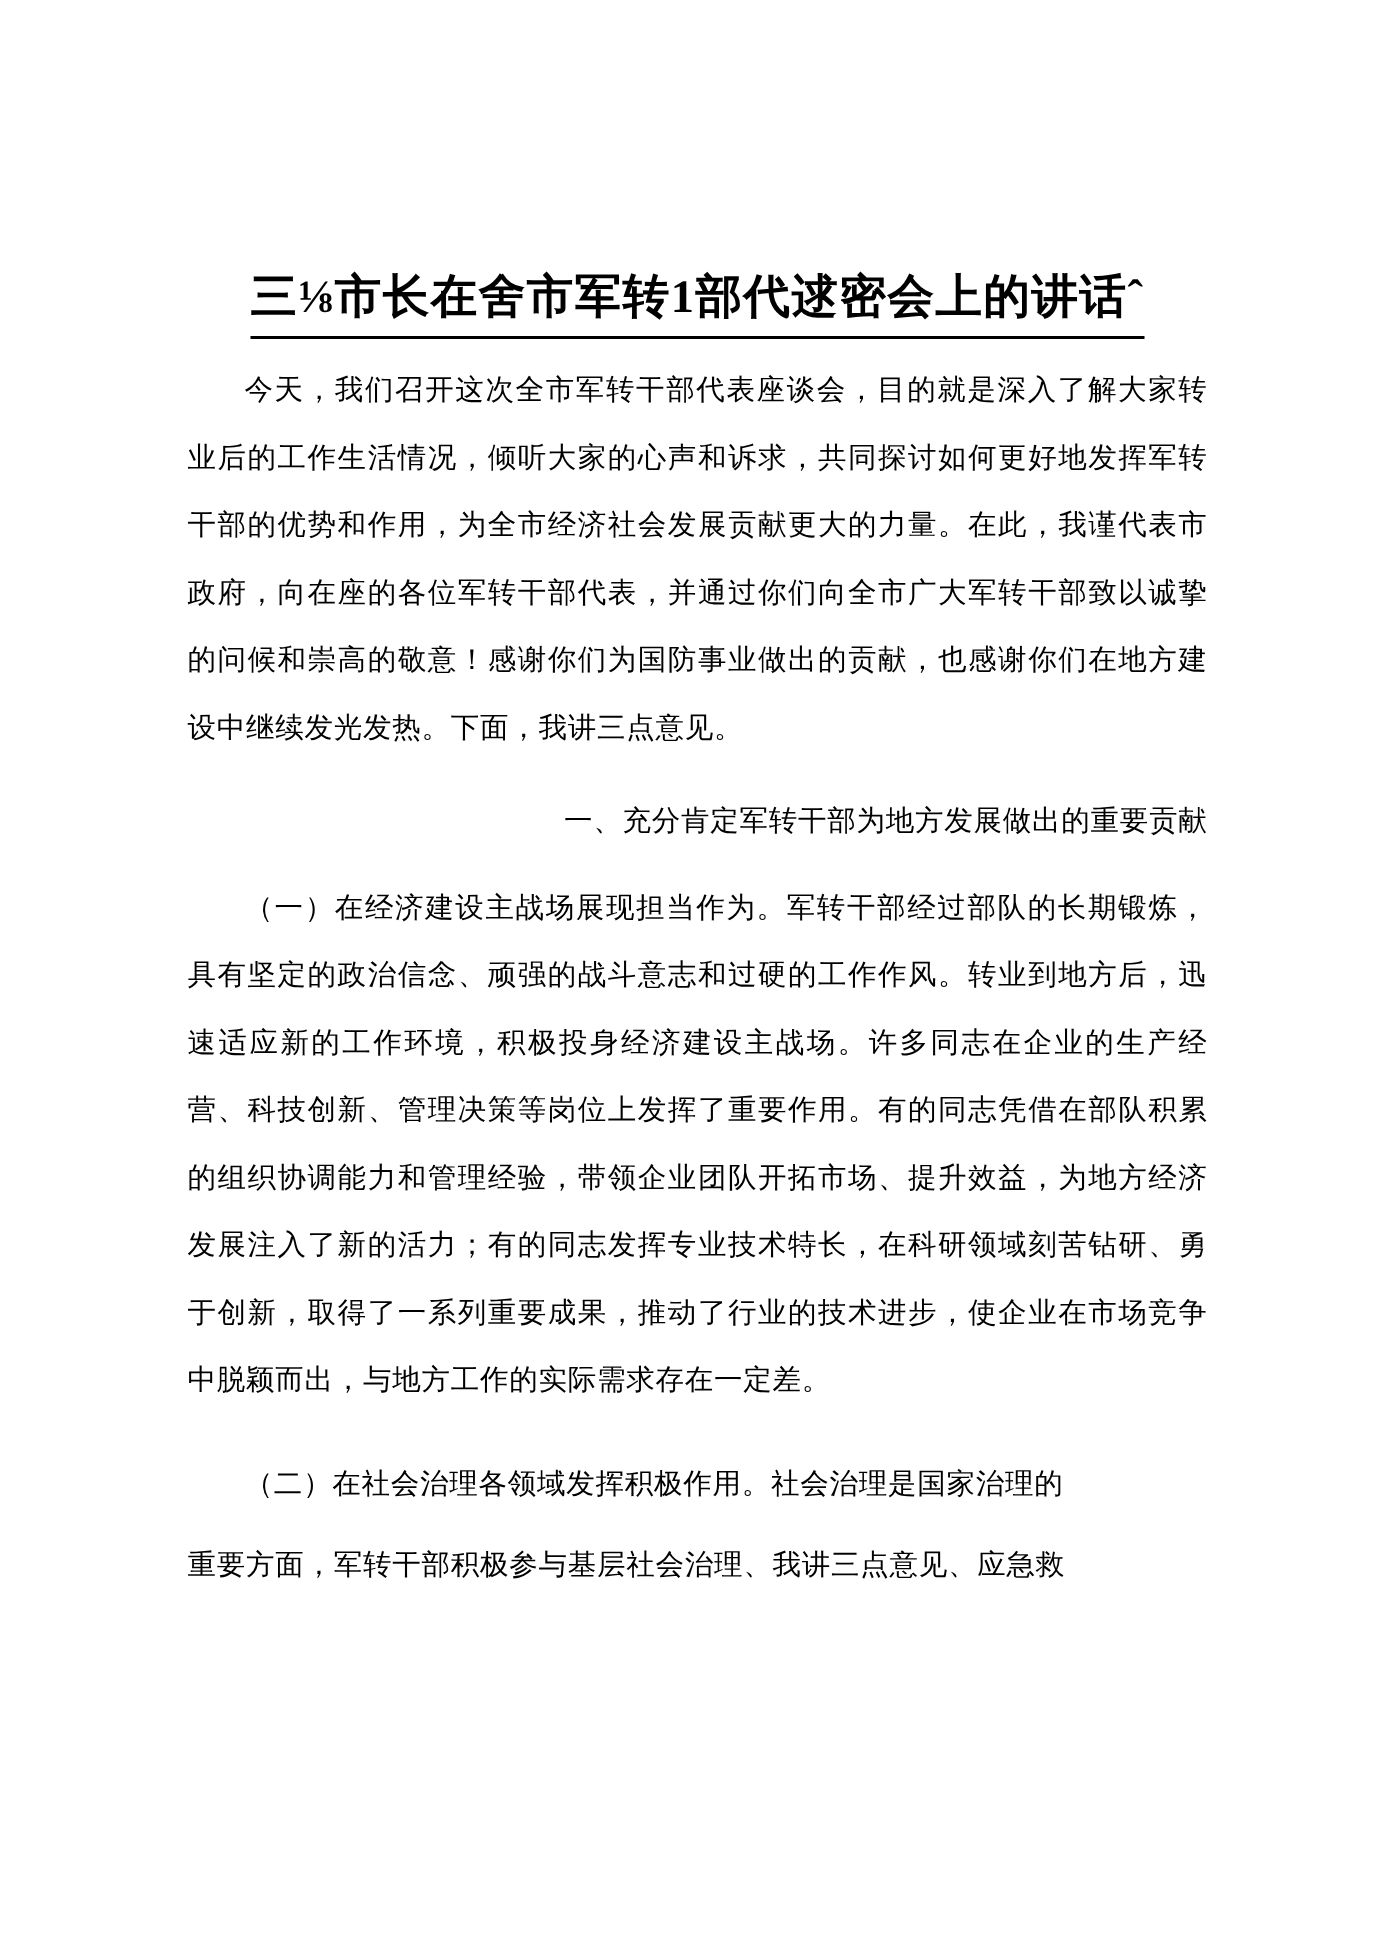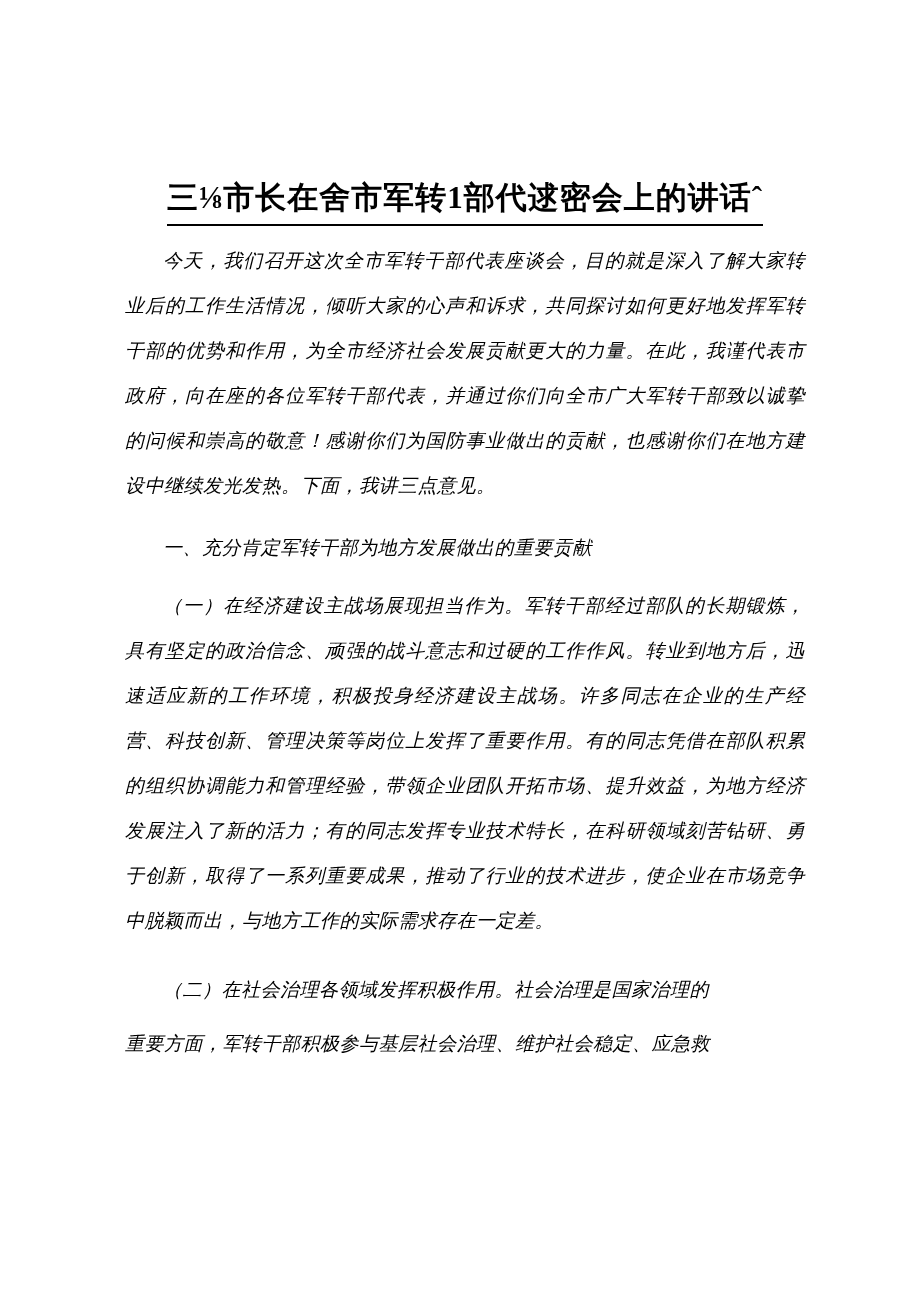--- a/index.html
+++ b/index.html
@@ -32,26 +32,25 @@
     border-bottom: 2px solid var(--ink, #000000);
     padding-bottom: 2px;
   }
   .para {
     margin: 0;
     font-size: 19px;
     line-height: 45px;
     text-align: justify;
     text-indent: 2em;
     letter-spacing: 0.5px;
-    font-style: italic;
   }
   .para.heading {
     margin-top: 17px;
     margin-bottom: 13px;
-    text-align: left;
+    text-align: right;
     font-weight: normal;
   }
   .para.short-lines {
     margin-top: 20px;
     line-height: 54px;
     white-space: pre-line;
     text-align: left;
   }
   .para.last {
     margin-top: 6px;
@@ -66,16 +65,16 @@
     <span class="title-text">三⅛市长在舍市军转1部代逑密会上的讲话ˆ</span>
   </h1>
 
   <p class="para">今天，我们召开这次全市军转干部代表座谈会，目的就是深入了解大家转业后的工作生活情况，倾听大家的心声和诉求，共同探讨如何更好地发挥军转干部的优势和作用，为全市经济社会发展贡献更大的力量。在此，我谨代表市政府，向在座的各位军转干部代表，并通过你们向全市广大军转干部致以诚挚的问候和崇高的敬意！感谢你们为国防事业做出的贡献，也感谢你们在地方建设中继续发光发热。下面，我讲三点意见。</p>
 
   <p class="para heading">一、充分肯定军转干部为地方发展做出的重要贡献</p>
 
   <p class="para">（一）在经济建设主战场展现担当作为。军转干部经过部队的长期锻炼，具有坚定的政治信念、顽强的战斗意志和过硬的工作作风。转业到地方后，迅速适应新的工作环境，积极投身经济建设主战场。许多同志在企业的生产经营、科技创新、管理决策等岗位上发挥了重要作用。有的同志凭借在部队积累的组织协调能力和管理经验，带领企业团队开拓市场、提升效益，为地方经济发展注入了新的活力；有的同志发挥专业技术特长，在科研领域刻苦钻研、勇于创新，取得了一系列重要成果，推动了行业的技术进步，使企业在市场竞争中脱颖而出，与地方工作的实际需求存在一定差。</p>
 
   <p class="para short-lines">（二）在社会治理各领域发挥积极作用。社会治理是国家治理的
-重要方面，军转干部积极参与基层社会治理、维护社会稳定、应急救</p>
+重要方面，军转干部积极参与基层社会治理、我讲三点意见、应急救</p>
 
 
 </div>
 
 </body></html>

